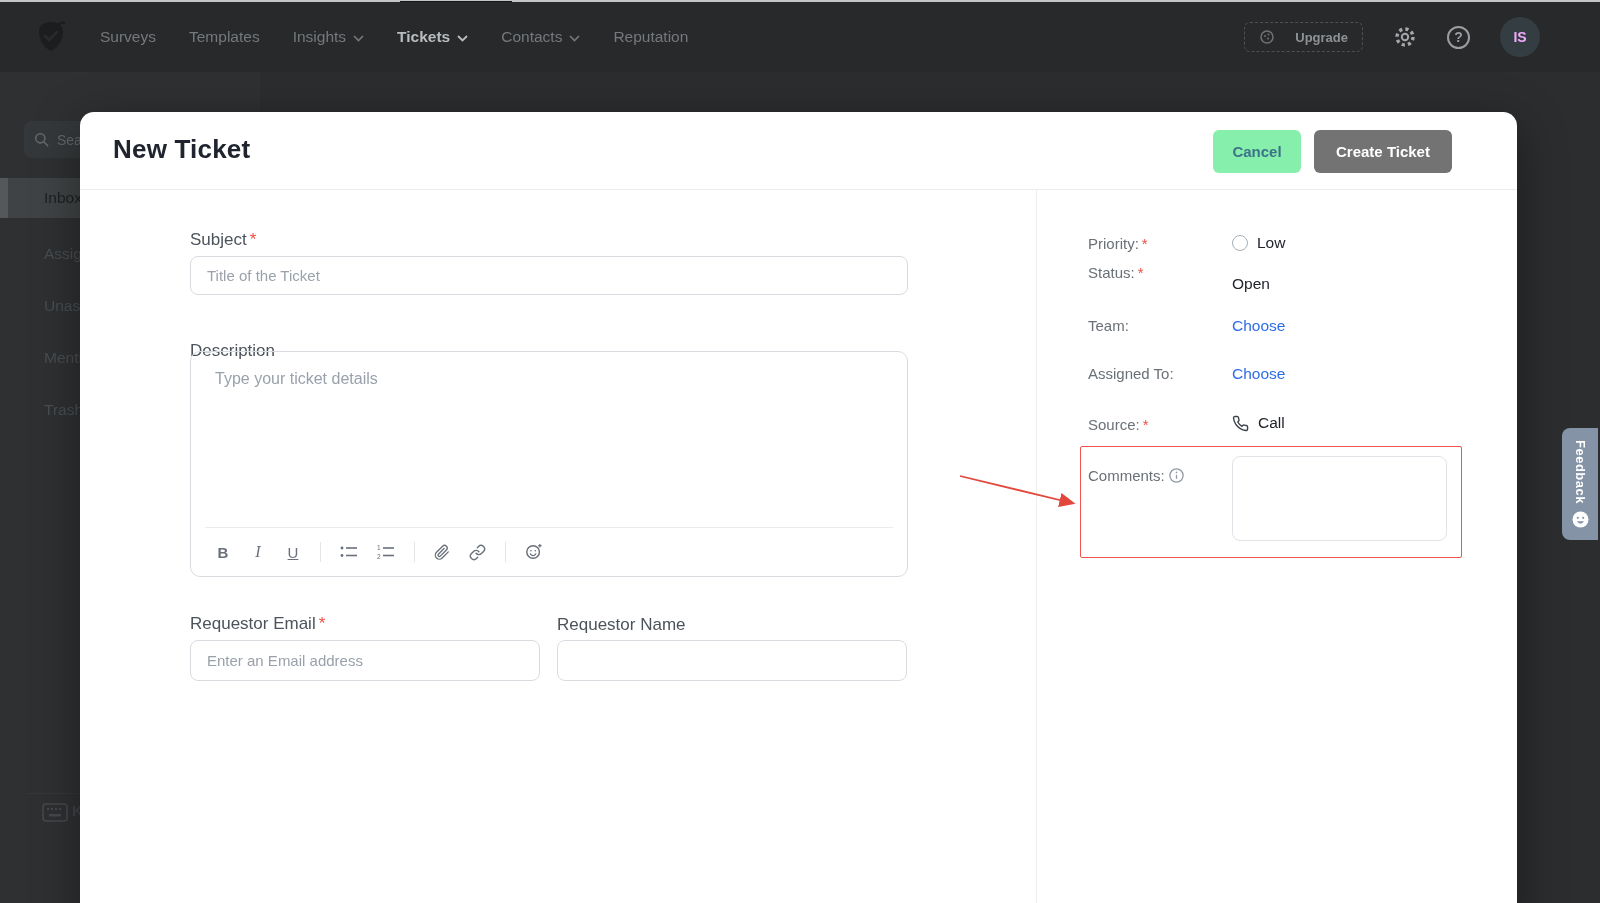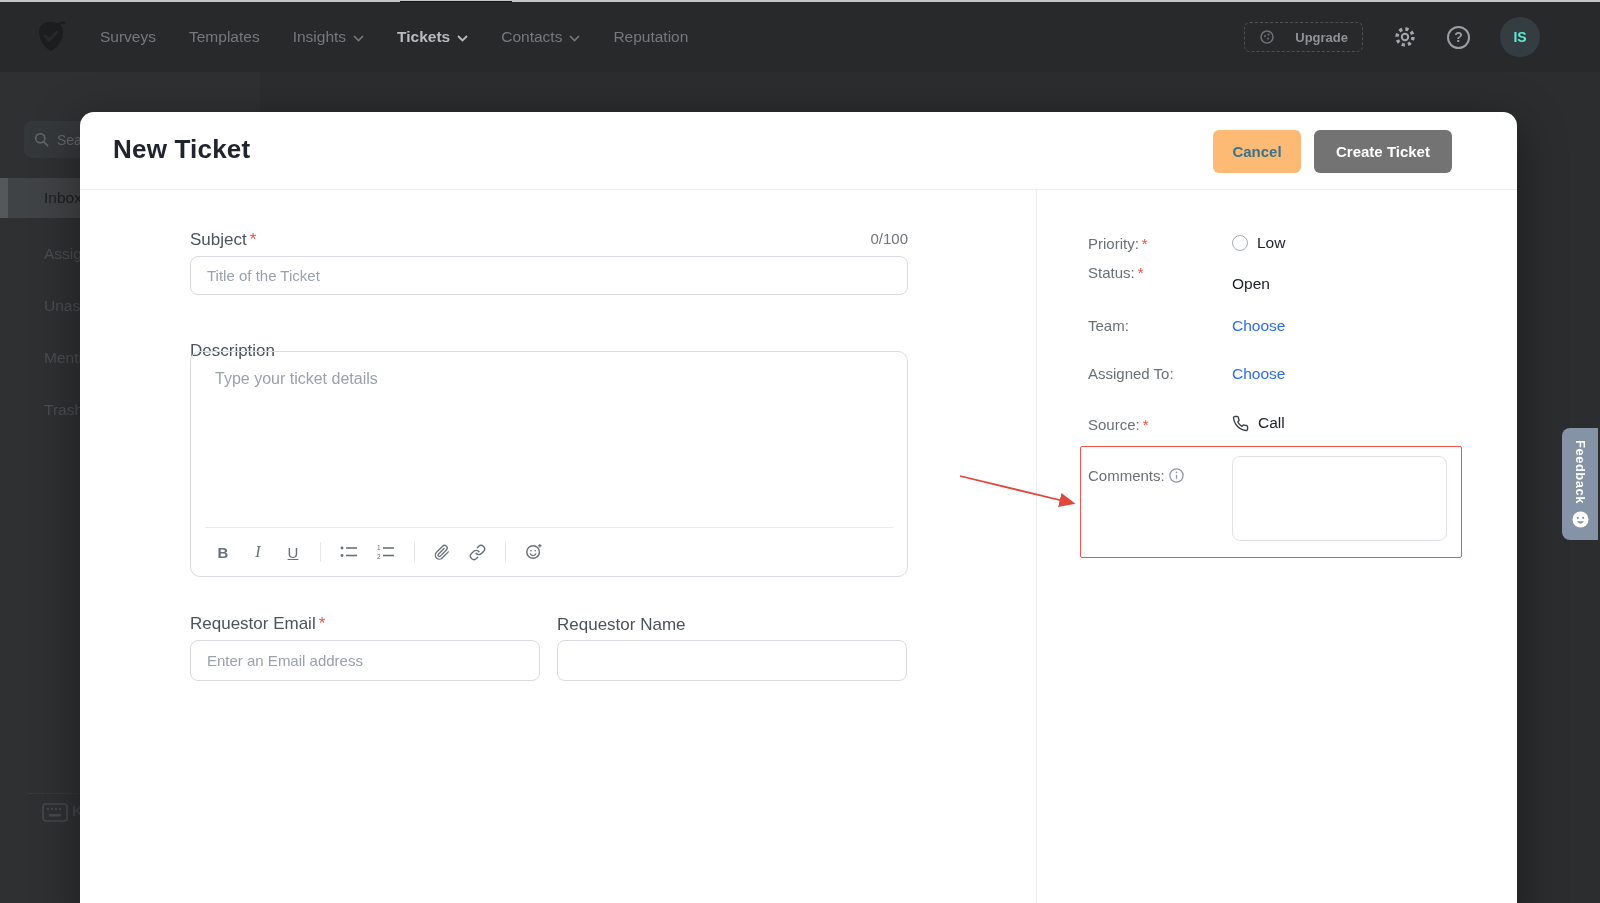--- a/index.html
+++ b/index.html
@@ -15,21 +15,21 @@
   .navbar { position:absolute; left:0; top:2px; width:1600px; height:70px; background:#28292b; display:flex; align-items:center; }
   .logo { position:absolute; left:28px; top:12px; width:46px; height:46px; display:flex; align-items:center; justify-content:center; }
   .nav-items { position:absolute; left:100px; top:0; height:70px; display:flex; align-items:center; gap:33px; }
   .nav-item { display:flex; align-items:center; gap:7px; color:#75797c; font-size:15.5px; cursor:pointer; }
   .nav-item.active { color:#b9bcbe; font-weight:700; }
   .nav-item .chev { display:inline-flex; margin-top:2px; }
   .nav-right { position:absolute; right:60px; top:0; height:70px; display:flex; align-items:center; gap:30px; }
   .upgrade-btn { display:flex; align-items:center; gap:20px; border:1px dashed #4d5154; border-radius:6px; padding:6px 14px; color:#8e9295; font-size:13px; font-weight:700; cursor:pointer; }
   .icon-btn { display:flex; align-items:center; justify-content:center; cursor:pointer; }
   .help-circle { width:23px; height:23px; border:2px solid #9b9ea1; border-radius:50%; color:#9b9ea1; font-size:14px; font-weight:700; display:flex; align-items:center; justify-content:center; }
-  .avatar { width:40px; height:40px; border-radius:50%; background:#333d42; color:#5eead4; font-size:14px; font-weight:700; display:flex; align-items:center; justify-content:center; cursor:pointer; }
+  .avatar { width:40px; height:40px; border-radius:50%; background:#333d42; color:#f0abfc; font-size:14px; font-weight:700; display:flex; align-items:center; justify-content:center; cursor:pointer; }
 
   
   .sidebar { position:absolute; left:0; top:72px; width:260px; height:831px; background:#2e3032; }
   .search-box { position:absolute; left:24px; top:49px; width:180px; height:37px; background:#35383a; border-radius:8px; display:flex; align-items:center; gap:8px; padding:0 10px; }
   .search-box input { background:transparent; border:none; outline:none; color:#63676a; font-size:14px; width:120px; font-family:inherit; }
   .search-box input::placeholder { color:#63676a; }
   .side-item { position:absolute; left:0; width:240px; height:40px; display:flex; align-items:center; padding-left:44px; color:#4a4e51; font-size:15.5px; cursor:pointer; }
   .side-item.active { background:#404345; color:#1d1f21; border-left:8px solid #55585b; padding-left:36px; }
   .kb-row { position:absolute; left:28px; top:793px; width:50px; border-top:1px dotted #3c3f41; }
   .kb-icon { position:absolute; left:42px; top:803px; }
@@ -38,21 +38,21 @@
   
   .feedback-tab { position:absolute; left:1562px; top:428px; width:36px; height:112px; background:#8493a5; border-radius:8px 0 0 8px; display:flex; flex-direction:column; align-items:center; justify-content:center; gap:8px; cursor:pointer; z-index:30; }
   .feedback-tab .vtext { writing-mode:vertical-rl; color:#ffffff; font-size:13px; font-weight:700; letter-spacing:.5px; }
 
   
   .modal { position:absolute; left:80px; top:80px; width:1437px; height:823px; background:#ffffff; border-radius:14px 14px 0 0; box-shadow:0 12px 48px rgba(0,0,0,.4); z-index:20;margin-top:32px; }
   .modal-header { position:absolute; left:0; top:0; width:100%; height:78px; border-bottom:1px solid #ececee; }
   .modal-title { position:absolute; left:33px; top:22px; font-size:26px; font-weight:700; color:#20242e; letter-spacing:.2px; }
   .header-actions { position:absolute; right:65px; top:18px; display:flex; gap:13px; }
   .btn { height:43px; border:none; border-radius:6px; font-family:inherit; font-size:15px; font-weight:700; cursor:pointer; }
-  .btn-cancel { width:88px; background:#fdba74; color:#3d7389; }
+  .btn-cancel { width:88px; background:#86efac; color:#3d7389; }
   .btn-create { width:138px; background:#737373; color:#ffffff; }
 
   .v-divider { position:absolute; left:956px; top:78px; width:1px; height:745px; background:#ededf0; }
 
   
   .field-label { position:absolute; font-size:17px; color:#4c535b; }
   .req { color:#f04f43; margin-left:3px; }
   .char-counter { position:absolute; left:110px; top:118px; width:718px; text-align:right; font-size:15px; color:#70767e; }
   .text-input { position:absolute; border:1px solid #d8dce1; border-radius:8px; font-family:inherit; font-size:15px; color:#20242c; padding:0 16px; outline:none; }
   .text-input::placeholder { color:#9aa1ab; }
@@ -214,21 +214,20 @@
         <button class="btn btn-cancel">Cancel</button>
         <button class="btn btn-create">Create Ticket</button>
       </div>
     </div>
 
     <div class="v-divider"></div>
 
     <div class="field-label" style="left:110px; top:118px;">
       <span>Subject</span><span class="req">*</span>
     </div>
-    <div class="char-counter">0/100</div>
     <input id="subject-input" class="text-input" type="text" placeholder="Title of the Ticket" style="">
 
     <div class="field-label" style="left:110px; top:229px;">Description</div>
     <div class="editor">
       <div class="editor-placeholder">Type your ticket details</div>
       <div class="editor-divider"></div>
       <div class="editor-toolbar">
         <span class="tb-btn tb-bold">B</span>
         <span class="tb-btn tb-italic">I</span>
         <span class="tb-btn tb-underline">U</span>

